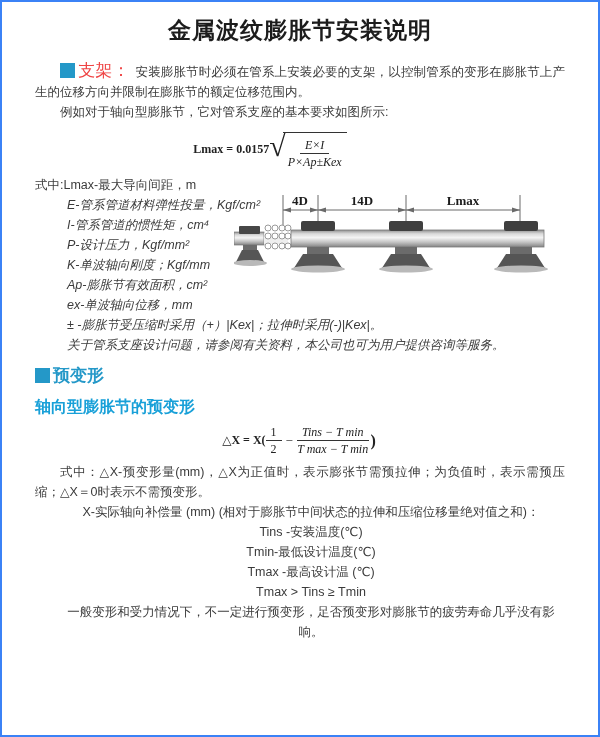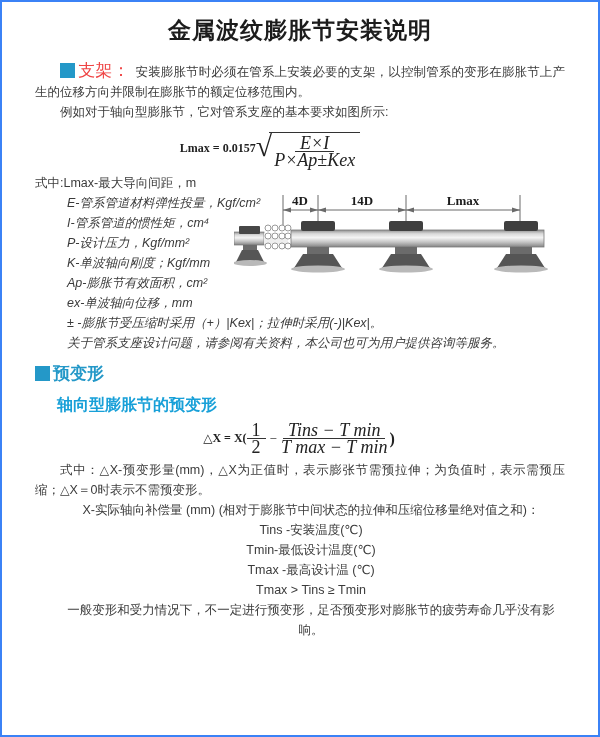--- a/index.html
+++ b/index.html
@@ -22,34 +22,34 @@
   .sq {
     display:inline-block; width:15px; height:15px; vertical-align:-2px;
     background:#2498c8; margin-right:3px; color:#2498c8; overflow:hidden;
     font-size:1px; line-height:100px;
   }
   .sec-head { color:#ef4444; font-weight:normal; font-size:17px; margin-right:6px; }
   h2.section {
     margin:9px 0 4px 0; font-size:17px; font-weight:bold; color:#2498c8;
   }
   h3.subhead { margin:10px 0 6px 0; font-size:16px; font-weight:bold; color:#18a0d8; }
-  h3.indent1 { margin-left:22px; }
+  h3.indent1 { }
 
   
   .formula {
     display:flex; justify-content:center; align-items:center;
     font-family:"Liberation Serif","DejaVu Serif",serif; color:#222;
     margin:7px 0 6px 0;
   }
   .f-lhs { font-weight:bold; font-size:12px; margin-right:0; }
   .sqrt { display:inline-flex; align-items:flex-start; }
   .sqrt-sym { font-size:30px; line-height:34px; font-weight:400; margin-right:-3px; }
   .sqrt-box { border-top:1.5px solid #333; padding:2px 5px 0 5px; margin-top:3px; }
   .frac { display:inline-flex; flex-direction:column; align-items:center;
-          font-style:italic; font-size:18px; line-height:14px; }
+          font-style:italic; font-size:12px; line-height:14px; }
   .frac .num { border-bottom:1px solid #333; padding:0 5px 1px 5px; }
   .frac .den { padding-top:1px; }
   .frac.plain { font-style:normal; }
   .f-op { margin:0 4px; font-size:13px; }
   .f-paren { font-size:16px; margin:0 2px; }
 
   
   .vars { font-size:12.5px; line-height:20px; margin-top:2px; }
   .vars div { white-space:nowrap; }
   .vars .ind { margin-left:32px;font-style:italic; }

